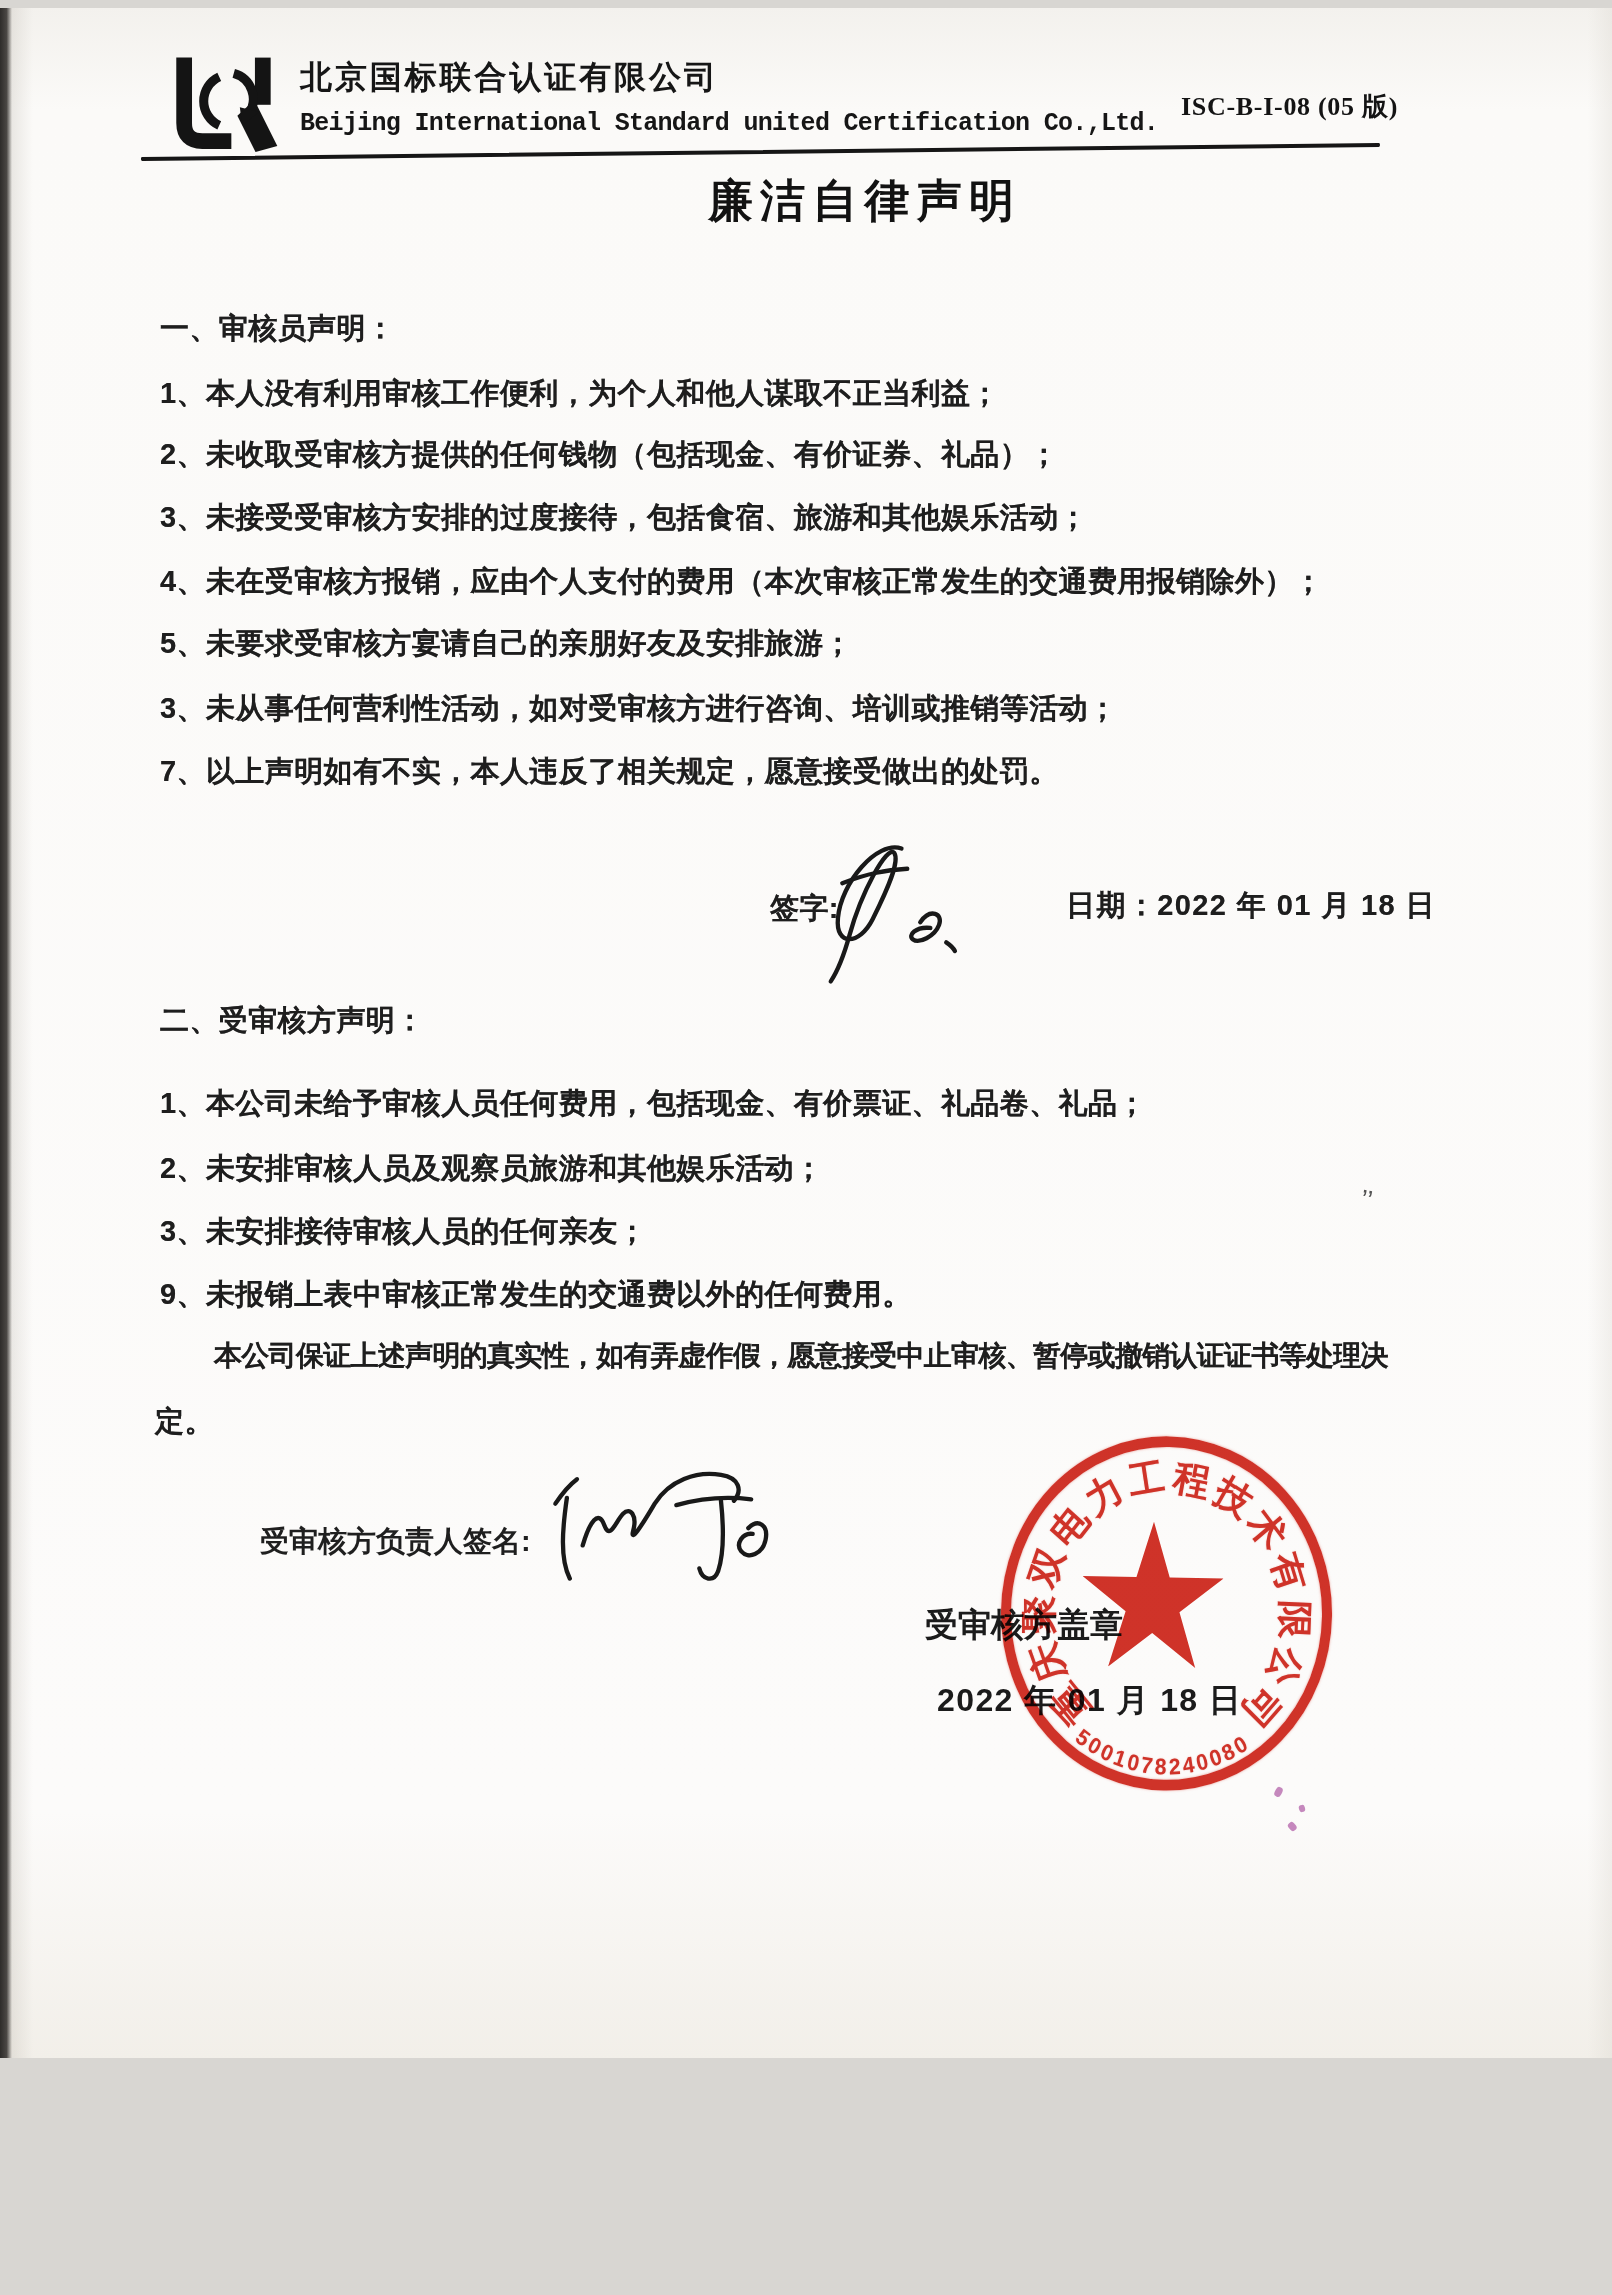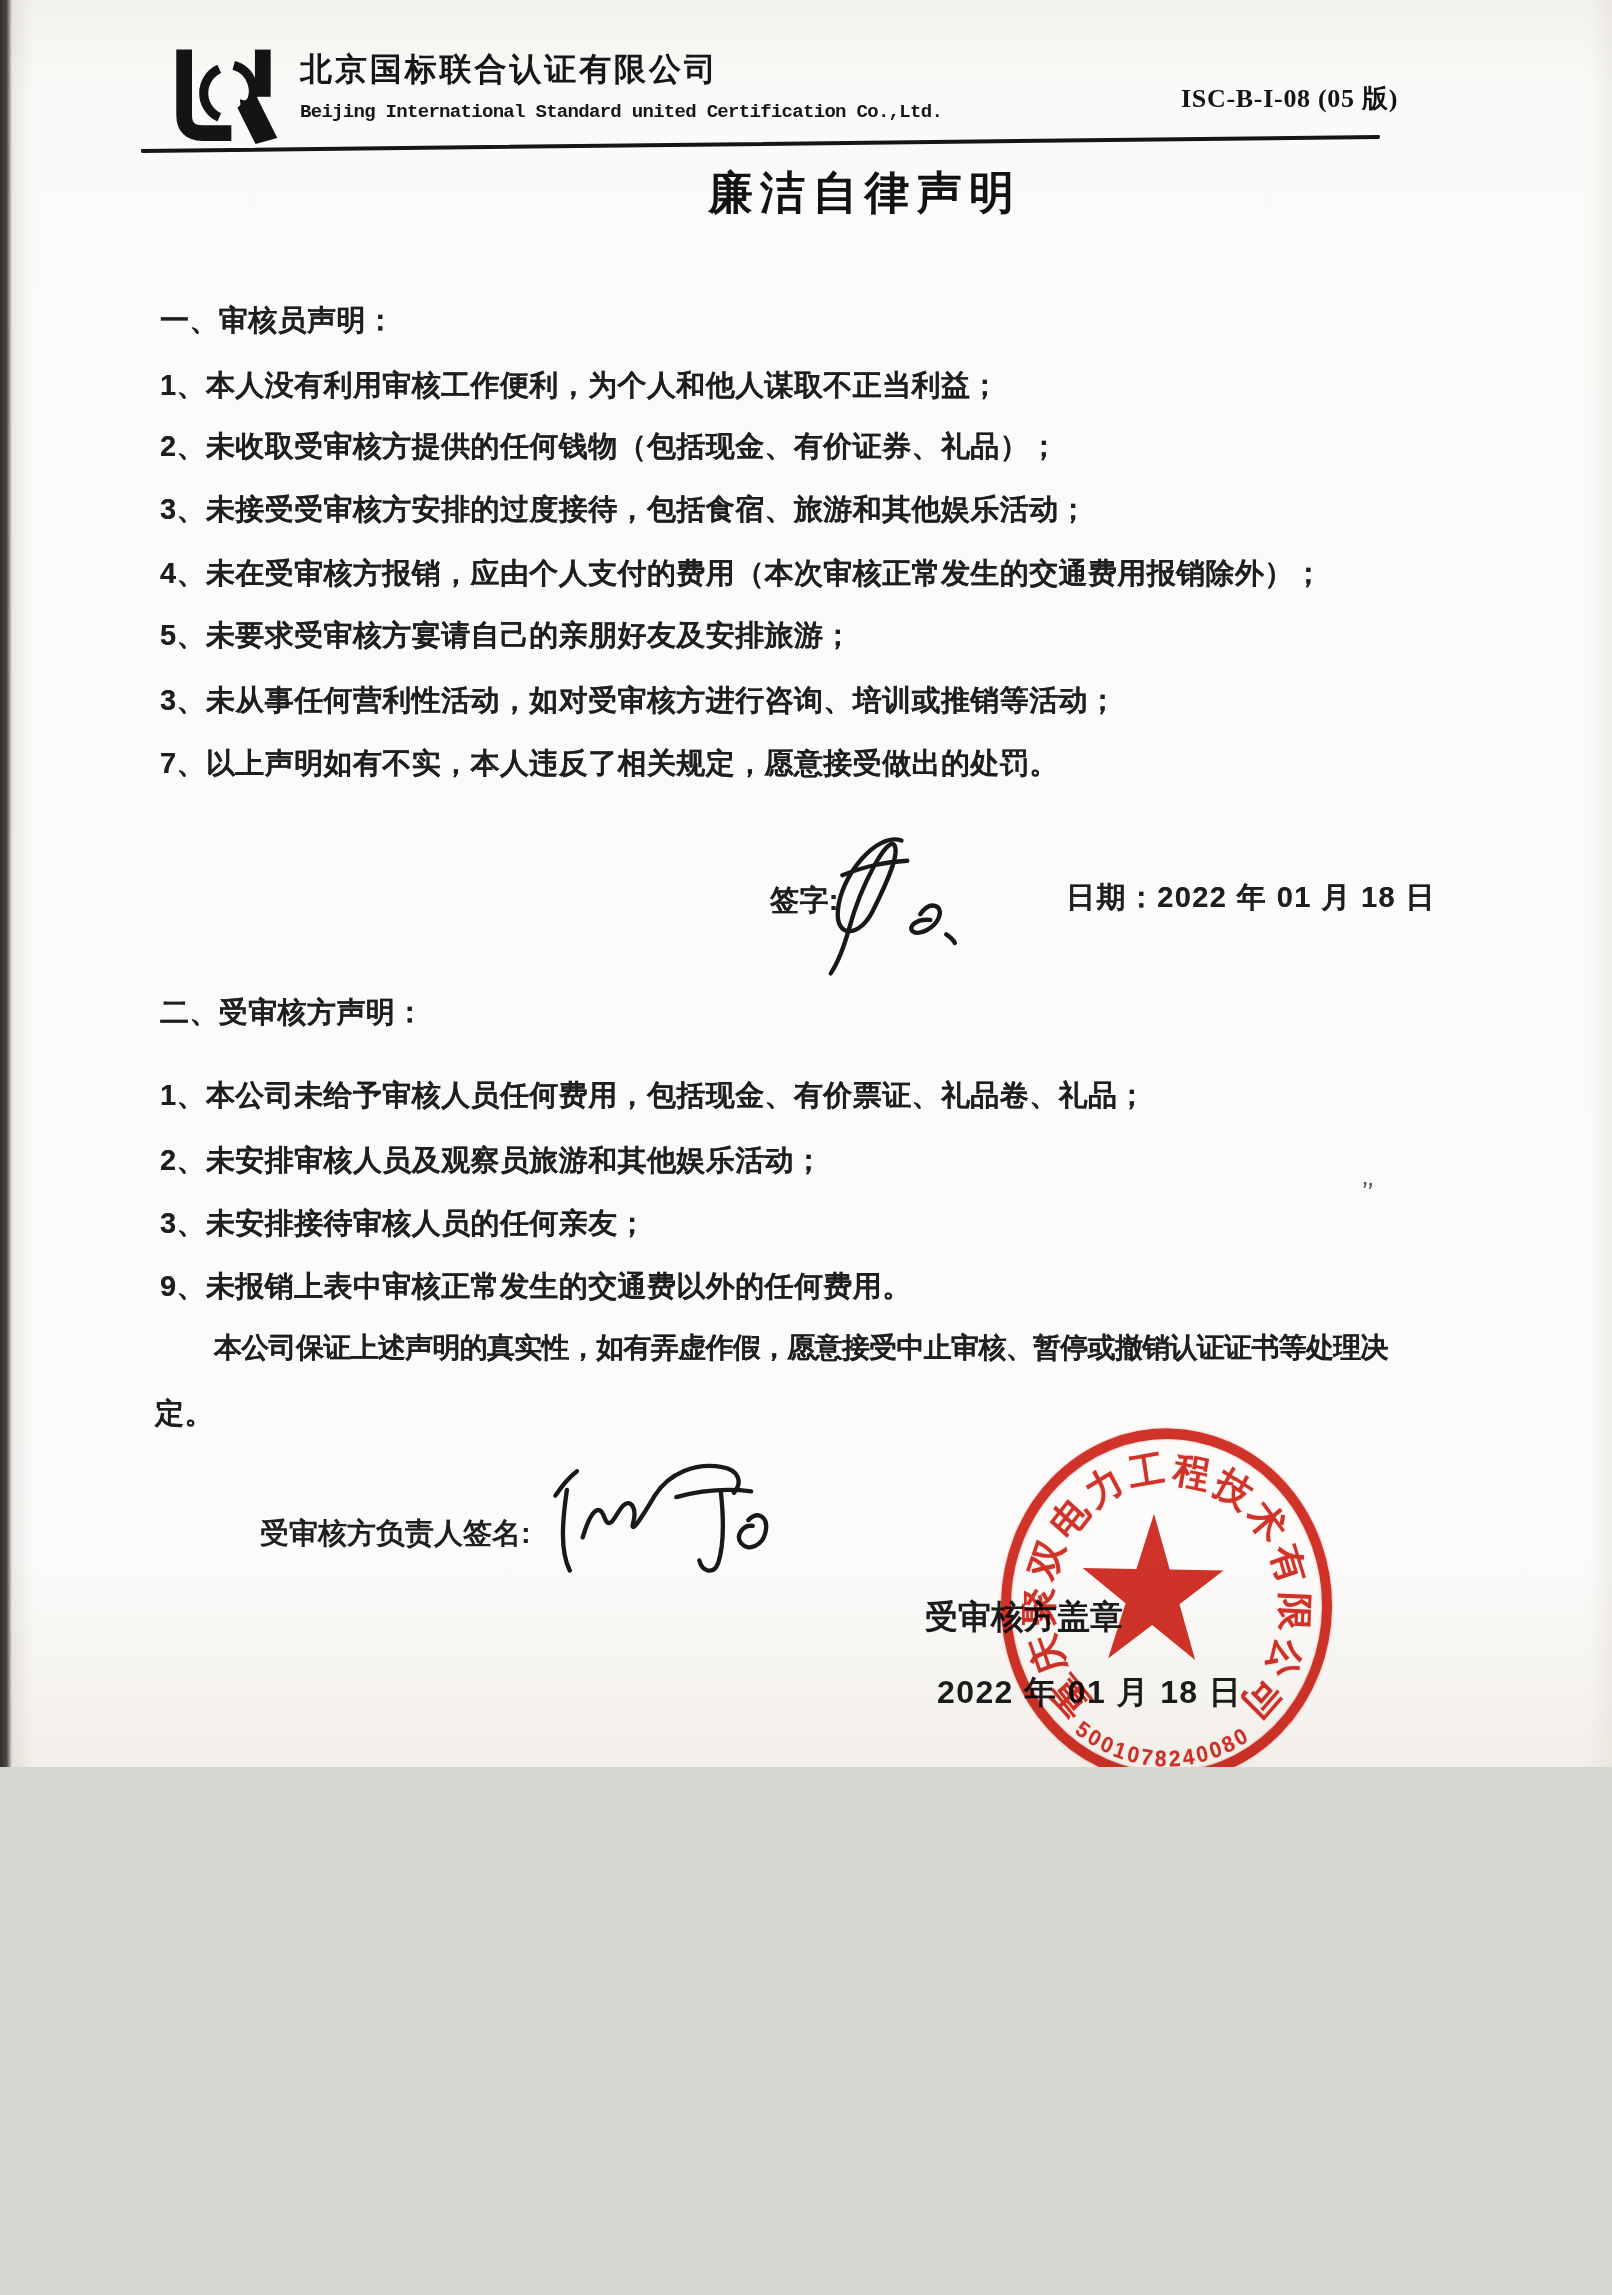--- a/index.html
+++ b/index.html
@@ -1,37 +1,37 @@
 <!DOCTYPE html>
 <html style="font-size:11.5px"><head>
 <meta charset="utf-8">
 <style>
   html,body{margin:0;padding:0;background:#d8d6d2;}
   .page{
     position:relative;
-    width:1612px;height:1767px;
-    margin:0 auto;
+    width:1612px;height:2050px;
+    margin:8px auto;
     overflow:hidden;
     background:
       linear-gradient(90deg, rgba(190,185,176,.45) 0px, rgba(250,250,249,0) 33px),
       linear-gradient(270deg, rgba(214,210,202,.30) 0px, rgba(250,250,249,0) 24.5px),
       linear-gradient(180deg, #f3f1ed 0%, #fbfaf8 5%, #fcfbfa 88%, #f2efe9 100%);
     font-family:"Liberation Sans", sans-serif;
     color:#1f1f1f;
   }
   .abs{position:absolute;}
   .nowrap{white-space:nowrap;}
   .body-text{
     font-size:29px;font-weight:600;color:#1e1e1e;
     letter-spacing:0.4px;white-space:nowrap;
     text-shadow:0 0 0.5px rgba(25,25,25,.6);
   }
   .heading{font-weight:700;}
   .company-cn{font-size:32px;font-weight:700;letter-spacing:2.9px;color:#161616;}
-  .company-en{font-family:"Liberation Mono", monospace;font-size:19px;font-weight:700;color:#161616;letter-spacing:-0.7px;}
+  .company-en{font-family:"Liberation Mono", monospace;font-size:25px;font-weight:700;color:#161616;letter-spacing:-0.7px;}
   .doc-code{font-family:"Liberation Serif", serif;font-size:26px;font-weight:700;color:#141414;letter-spacing:0.7px;text-align:center;}
   .doc-title{font-size:45px;font-weight:700;letter-spacing:7.2px;color:#121212;}
   .rule{height:3.6px;background:#161616;border-radius:1.4px;}
   .sig-label{font-size:29px;font-weight:700;white-space:nowrap;}
   .stamp{
     position:absolute;left:1001px;top:1440px;width:332px;height:332px;
     transform:scaleY(1.07) rotate(1deg);transform-origin:center;
     color:#cf2318;mix-blend-mode:multiply;opacity:.93;
   }
   .stamp-rim{

